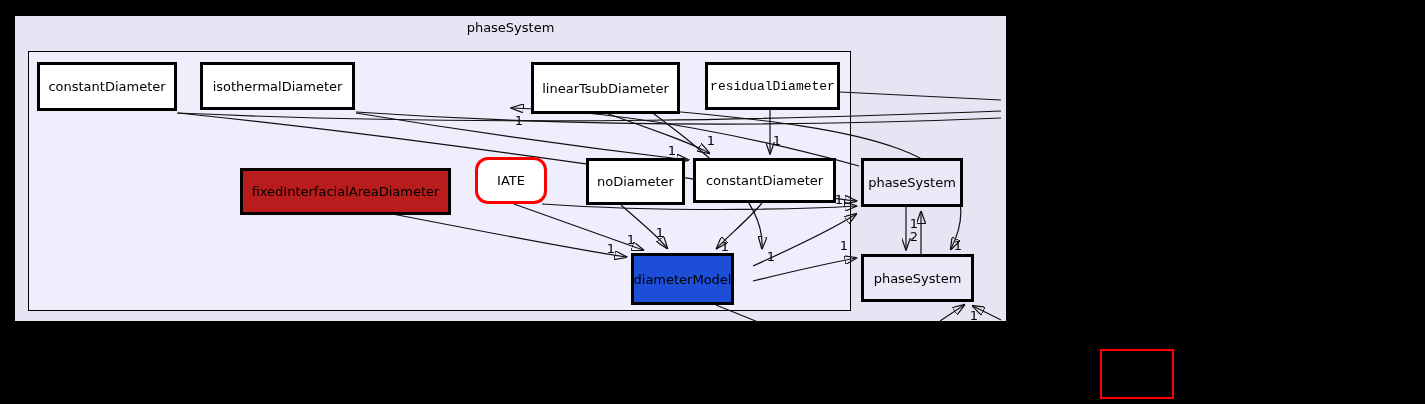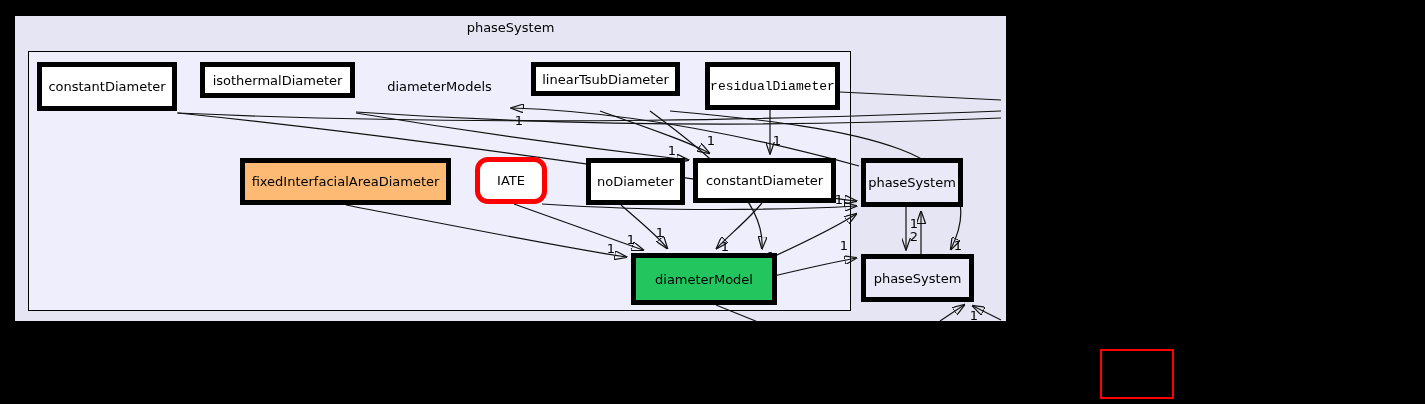--- a/index.html
+++ b/index.html
@@ -9,37 +9,36 @@
   }
   .cluster{position:absolute;box-sizing:border-box;border:1px solid #000;}
   .cluster-label{
     position:absolute;text-align:center;font-size:13px;color:#000;z-index:4;
     pointer-events:auto;
   }
   #edge-layer{position:absolute;left:0;top:0;z-index:2;}
   #edge-layer path{fill:none;stroke:#101010;stroke-width:1.2;}
   #edge-layer text{font-family:"DejaVu Sans","Liberation Sans",sans-serif;font-size:13px;fill:#000;}
   .node{
-    position:absolute;box-sizing:border-box;border:5px solid #eab308;z-index:3;
+    position:absolute;box-sizing:border-box;border:3px solid #eab308;z-index:3;
     display:flex;align-items:center;justify-content:center;
     font-size:13px;color:#000;white-space:nowrap;cursor:pointer;
   }
   #red-box{position:absolute;box-sizing:border-box;border:2px solid #ff0000;background:transparent;z-index:3;}
 </style>
 </head>
 <body>
 
 <div id="stage">
 
   <div class="cluster" id="outer-cluster" style="left: 14px; top: 15px; width: 993px; height: 307px; background: rgb(229, 229, 243); border-color: rgb(0, 0, 0);"></div>
   <div class="cluster" id="inner-cluster" style="left: 28px; top: 51px; width: 823px; height: 260px; background: rgb(238, 238, 252); border-color: rgb(0, 0, 0);"></div>
 
   <div class="cluster-label" id="outer-cluster-label" style="left: 14px; width: 993px; top: 20px;">phaseSystem</div>
 
-  <div class="cluster-label" id="inner-cluster-label" style="left: 28px; width: 823px; top: 79px;">diameterModels</div>
 
   <svg id="edge-layer" width="1425" height="404" viewBox="0 0 1425 404">
     <defs>
       <marker id="arrowhead" markerWidth="13" markerHeight="9" refX="11.5" refY="4.5" orient="auto" markerUnits="userSpaceOnUse">
         <path d="M0,0 L13,4.5 L0,9 Z" fill="#101010"></path>
       </marker>
     </defs>
     <g id="edge-group">
         <path d="M356,113 C520,140 630,153 688,160" marker-end="url(#arrowhead)"></path>
         <text x="672" y="155" text-anchor="middle">1</text>
@@ -76,27 +75,27 @@
         <text x="974" y="320" text-anchor="middle">1</text>
         <path d="M716,305 L758,322"></path>
         <path d="M840,92 L1001,100"></path>
         <path d="M177,113 C520,128 820,118 1001,111"></path>
         <path d="M356,112 C620,130 860,124 1001,118"></path>
       </g>
   </svg>
 
   <div id="node-layer">
       <div class="node" style="left: 37px; top: 62px; width: 140px; height: 49px; background: rgb(255, 255, 255); border-color: rgb(0, 0, 0);">constantDiameter</div>
-      <div class="node" style="left: 200px; top: 62px; width: 155px; height: 36px; background: rgb(255, 255, 255); border-color: rgb(0, 0, 0);">isothermalDiameter</div>
-      <div class="node" style="left: 531px; top: 62px; width: 149px; height: 34px; background: rgb(255, 255, 255); border-color: rgb(0, 0, 0);">linearTsubDiameter</div>
+      <div class="node" style="left: 200px; top: 62px; width: 155px; height: 48px; background: rgb(255, 255, 255); border-color: rgb(0, 0, 0);">isothermalDiameter</div>
+      <div class="node" style="left: 531px; top: 62px; width: 149px; height: 52px; background: rgb(255, 255, 255); border-color: rgb(0, 0, 0);">linearTsubDiameter</div>
       <div class="node" style="left: 705px; top: 62px; width: 135px; height: 48px; background: rgb(255, 255, 255); border-color: rgb(0, 0, 0); font-family: Liberation Mono, monospace;">residualDiameter</div>
-      <div class="node" style="left: 240px; top: 158px; width: 211px; height: 47px; background: #fdba74; border-color: rgb(0, 0, 0);">fixedInterfacialAreaDiameter</div>
+      <div class="node" style="left: 240px; top: 168px; width: 211px; height: 47px; background: #b91c1c; border-color: rgb(0, 0, 0);">fixedInterfacialAreaDiameter</div>
       <div class="node" style="left: 475px; top: 157px; width: 72px; height: 47px; background: rgb(255, 255, 255); border-color: rgb(255, 0, 0); border-radius: 13px;">IATE</div>
       <div class="node" style="left: 586px; top: 158px; width: 99px; height: 47px; background: rgb(255, 255, 255); border-color: rgb(0, 0, 0);">noDiameter</div>
       <div class="node" style="left: 693px; top: 158px; width: 143px; height: 45px; background: rgb(255, 255, 255); border-color: rgb(0, 0, 0);">constantDiameter</div>
-      <div class="node" style="left: 631px; top: 253px; width: 146px; height: 52px; background: #22c55e; border-color: rgb(0, 0, 0);">diameterModel</div>
+      <div class="node" style="left: 631px; top: 253px; width: 103px; height: 52px; background: #1d4ed8; border-color: rgb(0, 0, 0);">diameterModel</div>
       <div class="node" style="left: 861px; top: 158px; width: 102px; height: 49px; background: rgb(233, 233, 247); border-color: rgb(0, 0, 0);">phaseSystem</div>
       <div class="node" style="left: 861px; top: 254px; width: 113px; height: 48px; background: rgb(233, 233, 247); border-color: rgb(0, 0, 0);">phaseSystem</div>
     </div>
 
   <div id="red-box" style="left: 1100px; top: 349px; width: 74px; height: 50px; border-color: rgb(255, 0, 0);"></div>
 
 </div>
 
 </body></html>

